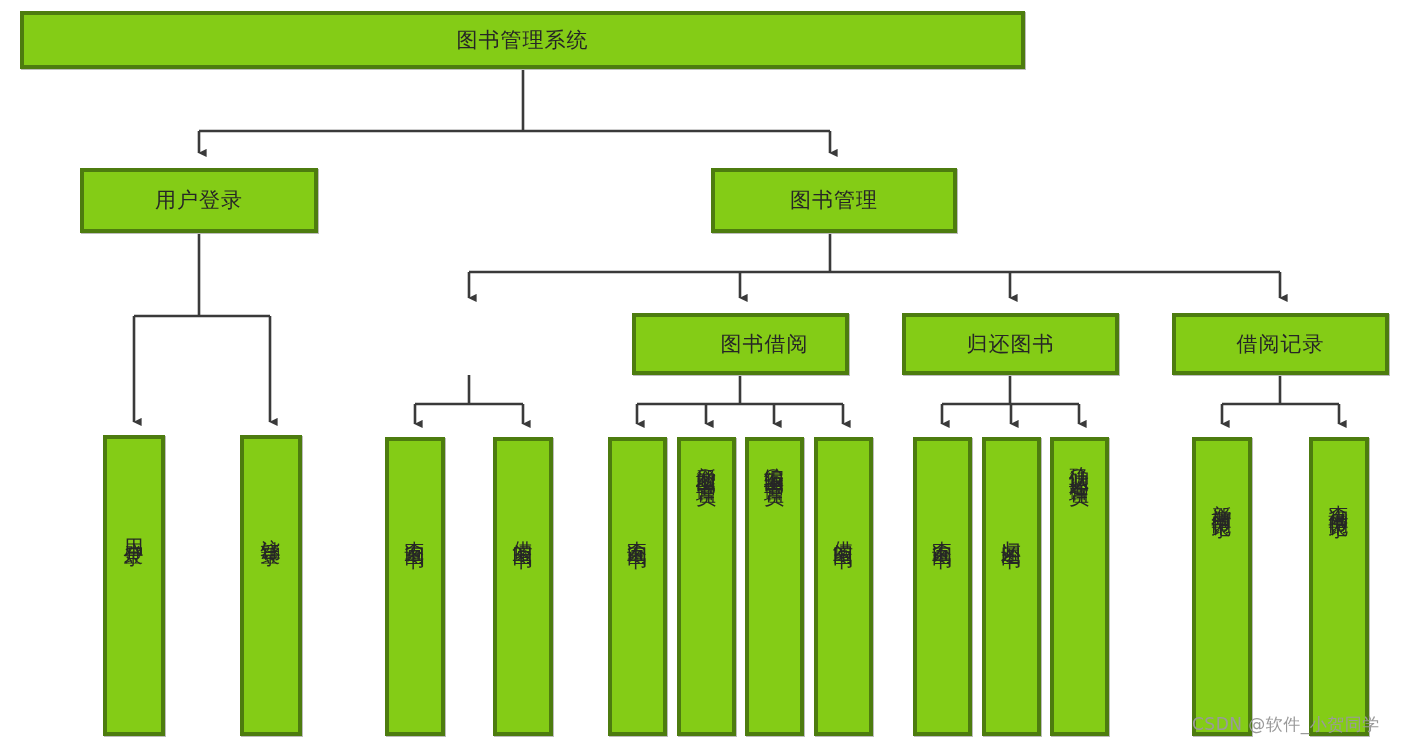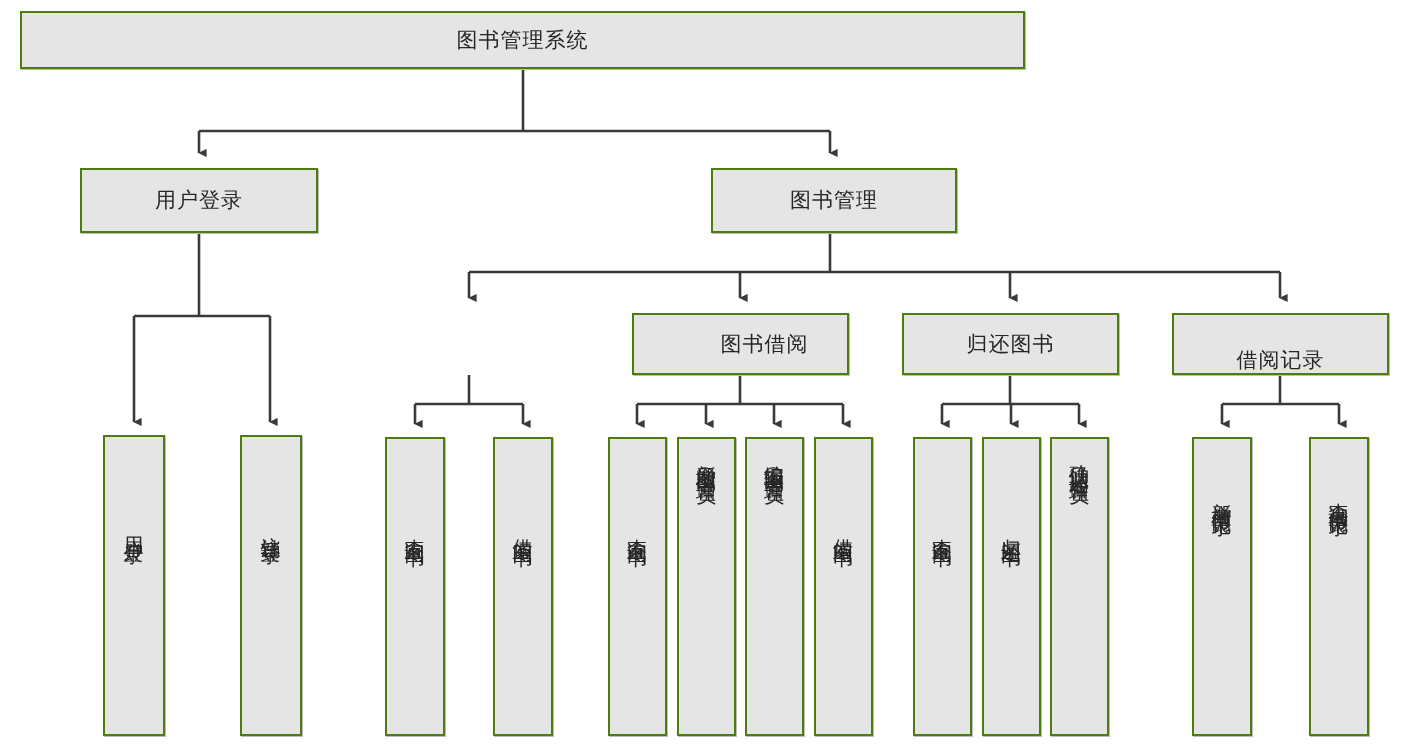--- a/index.html
+++ b/index.html
@@ -23,22 +23,22 @@
     position: absolute;
     left: 0;
     top: 0;
     width: 1405px;
     height: 747px;
     pointer-events: none;
   }
   .node {
     position: absolute;
     box-sizing: border-box;
-    background: #e5e5e5;
-    border: 2px solid #4d7c0f;
+    background: #84cc16;
+    border: 4px solid #4d7c0f;
     box-shadow: 1px 1px 0 0 #bdbdbd;
     display: flex;
     align-items: center;
     justify-content: center;
     z-index: 2;
   }
   .node-label {
     font-size: 21px;
     line-height: 1.18;
     color: #262626;
@@ -140,21 +140,21 @@
 
 
   <div class="node" style="left:632px; top:313px; width:217px; height:62px;padding-left:48px;">
     <span class="node-label">图书借阅</span>
   </div>
 
   <div class="node" style="left:902px; top:313px; width:217px; height:62px;">
     <span class="node-label">归还图书</span>
   </div>
 
-  <div class="node" style="left:1172px; top:313px; width:217px; height:62px;align-items:flex-end;">
+  <div class="node" style="left:1172px; top:313px; width:217px; height:62px;">
     <span class="node-label">借阅记录</span>
   </div>
 
   <div class="node vertical" style="left:103px; top:435px; width:62px; height:301px; padding-top:84px;">
     <span class="node-label">用户登录</span>
   </div>
 
   <div class="node vertical" style="left:240px; top:435px; width:62px; height:301px; padding-top:84px;">
     <span class="node-label">注销登录</span>
   </div>
@@ -196,14 +196,15 @@
   </div>
 
   <div class="node vertical" style="left:1192px; top:437px; width:60px; height:299px; padding-top:48px;">
     <span class="node-label">新增借阅记录</span>
   </div>
 
   <div class="node vertical" style="left:1309px; top:437px; width:60px; height:299px; padding-top:48px;">
     <span class="node-label">查询借阅记录</span>
   </div>
 
+  <div class="watermark">CSDN @软件_小贺同学</div>
 
 </div>
 
 </body></html>

